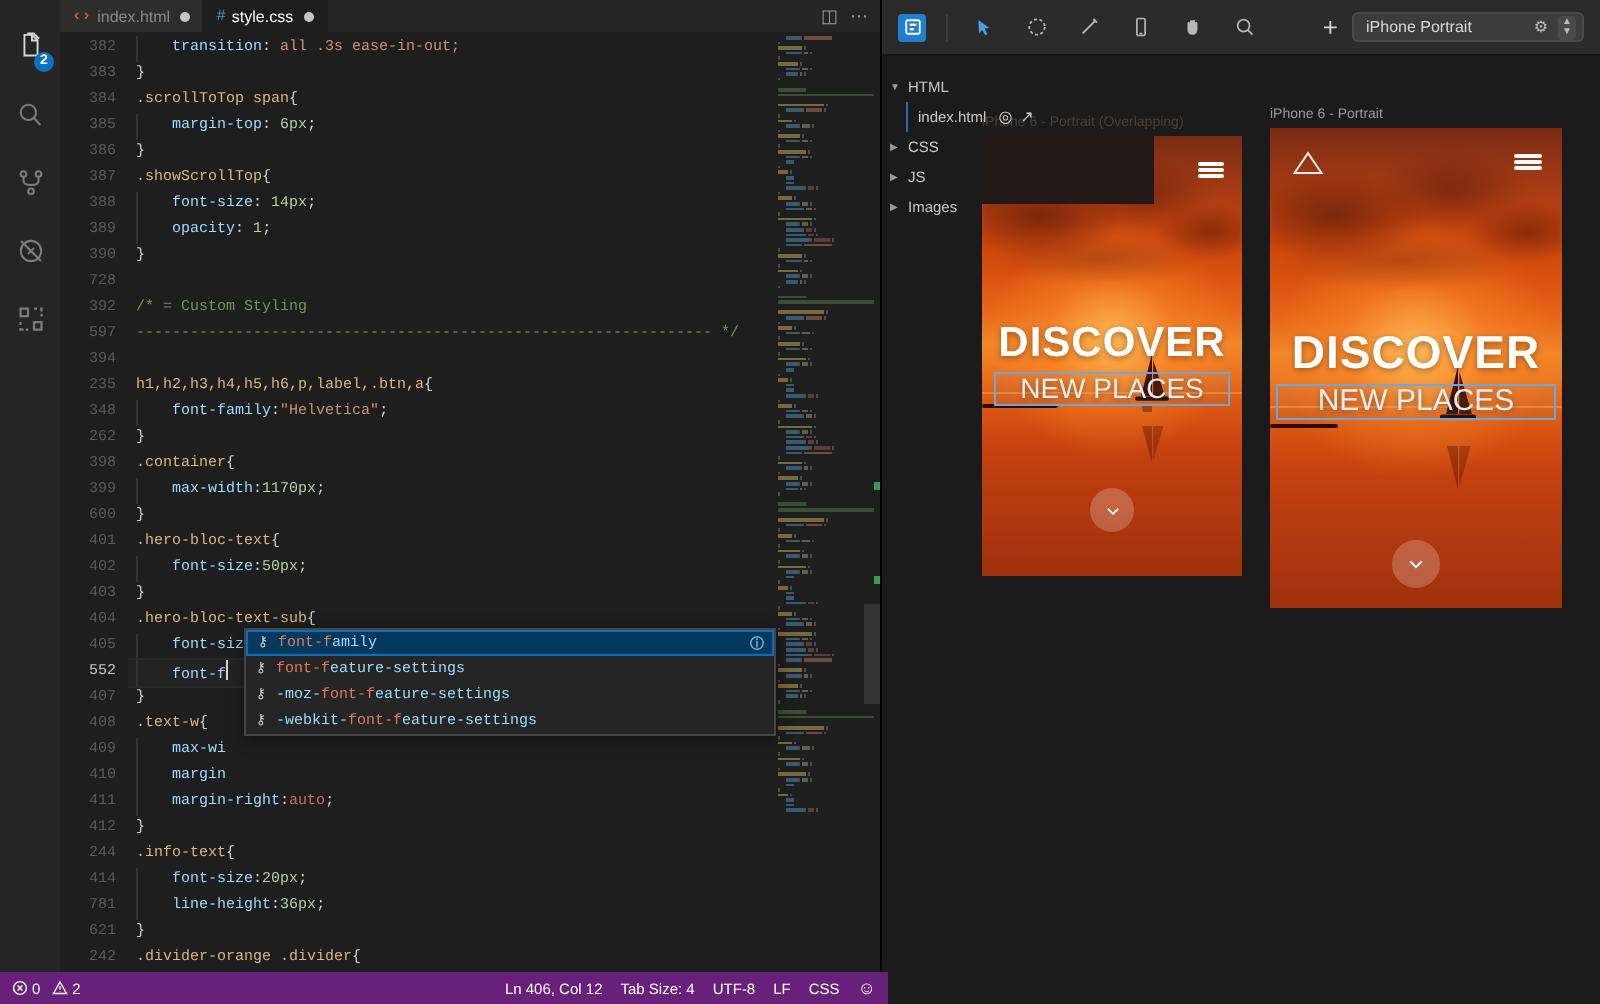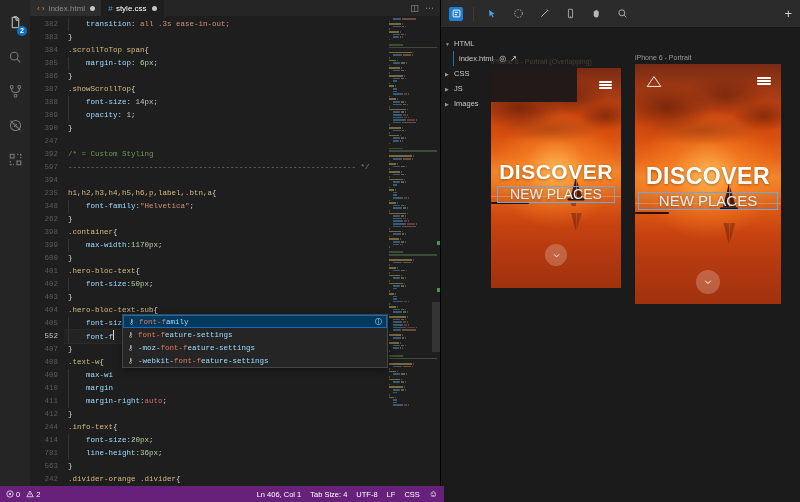--- a/index.html
+++ b/index.html
@@ -317,21 +317,21 @@
       <div class="gutter" id="gutter">
           <div>382</div>
           <div>383</div>
           <div>384</div>
           <div>385</div>
           <div>386</div>
           <div>387</div>
           <div>388</div>
           <div>389</div>
           <div>390</div>
-          <div>247</div>
+          <div>728</div>
           <div>392</div>
           <div>597</div>
           <div>394</div>
           <div>235</div>
           <div>348</div>
           <div>262</div>
           <div>398</div>
           <div>399</div>
           <div>600</div>
           <div>401</div>
@@ -342,21 +342,21 @@
           <div class="cur">552</div>
           <div>407</div>
           <div>408</div>
           <div>409</div>
           <div>410</div>
           <div>411</div>
           <div>412</div>
           <div>244</div>
           <div>414</div>
           <div>781</div>
-          <div>563</div>
+          <div>621</div>
           <div>242</div>
           <div>418</div>
           <div>419</div>
         </div>
       <div class="code" id="code"><div class="ln"><span class="indent-guide"></span><span class="tk-punc">    </span><span class="tk-prop">transition</span><span class="tk-punc">: </span><span class="tk-val">all .3s ease-in-out;</span></div><div class="ln"><span class="tk-punc">}</span></div><div class="ln"><span class="tk-sel">.scrollToTop span</span><span class="tk-punc">{</span></div><div class="ln"><span class="indent-guide"></span><span class="tk-punc">    </span><span class="tk-prop">margin-top</span><span class="tk-punc">: </span><span class="tk-num">6px</span><span class="tk-punc">;</span></div><div class="ln"><span class="tk-punc">}</span></div><div class="ln"><span class="tk-sel">.showScrollTop</span><span class="tk-punc">{</span></div><div class="ln"><span class="indent-guide"></span><span class="tk-punc">    </span><span class="tk-prop">font-size</span><span class="tk-punc">: </span><span class="tk-num">14px</span><span class="tk-punc">;</span></div><div class="ln"><span class="indent-guide"></span><span class="tk-punc">    </span><span class="tk-prop">opacity</span><span class="tk-punc">: </span><span class="tk-num">1</span><span class="tk-punc">;</span></div><div class="ln"><span class="tk-punc">}</span></div><div class="ln"></div><div class="ln"><span class="tk-com">/* = Custom Styling</span></div><div class="ln"><span class="tk-com">---------------------------------------------------------------- */</span></div><div class="ln"></div><div class="ln"><span class="tk-sel">h1,h2,h3,h4,h5,h6,p,label,.btn,a</span><span class="tk-punc">{</span></div><div class="ln"><span class="indent-guide"></span><span class="tk-punc">    </span><span class="tk-prop">font-family</span><span class="tk-punc">:</span><span class="tk-val">"Helvetica"</span><span class="tk-punc">;</span></div><div class="ln"><span class="tk-punc">}</span></div><div class="ln"><span class="tk-sel">.container</span><span class="tk-punc">{</span></div><div class="ln"><span class="indent-guide"></span><span class="tk-punc">    </span><span class="tk-prop">max-width</span><span class="tk-punc">:</span><span class="tk-num">1170px</span><span class="tk-punc">;</span></div><div class="ln"><span class="tk-punc">}</span></div><div class="ln"><span class="tk-sel">.hero-bloc-text</span><span class="tk-punc">{</span></div><div class="ln"><span class="indent-guide"></span><span class="tk-punc">    </span><span class="tk-prop">font-size</span><span class="tk-punc">:</span><span class="tk-num">50px</span><span class="tk-punc">;</span></div><div class="ln"><span class="tk-punc">}</span></div><div class="ln"><span class="tk-sel">.hero-bloc-text-sub</span><span class="tk-punc">{</span></div><div class="ln"><span class="indent-guide"></span><span class="tk-punc">    </span><span class="tk-prop">font-size</span><span class="tk-punc">:</span><span class="tk-num">34px</span><span class="tk-punc">;</span></div><div class="ln curline"><span class="indent-guide"></span><span class="tk-punc">    </span><span class="tk-prop">font-f</span><span class="caret"></span></div><div class="ln"><span class="tk-punc">}</span></div><div class="ln"><span class="tk-sel">.text-w</span><span class="tk-punc">{</span></div><div class="ln"><span class="indent-guide"></span><span class="tk-punc">    </span><span class="tk-prop">max-wi</span></div><div class="ln"><span class="indent-guide"></span><span class="tk-punc">    </span><span class="tk-prop">margin</span></div><div class="ln"><span class="indent-guide"></span><span class="tk-punc">    </span><span class="tk-prop">margin-right</span><span class="tk-punc">:</span><span class="tk-kw">auto</span><span class="tk-punc">;</span></div><div class="ln"><span class="tk-punc">}</span></div><div class="ln"><span class="tk-sel">.info-text</span><span class="tk-punc">{</span></div><div class="ln"><span class="indent-guide"></span><span class="tk-punc">    </span><span class="tk-prop">font-size</span><span class="tk-punc">:</span><span class="tk-num">20px</span><span class="tk-punc">;</span></div><div class="ln"><span class="indent-guide"></span><span class="tk-punc">    </span><span class="tk-prop">line-height</span><span class="tk-punc">:</span><span class="tk-num">36px</span><span class="tk-punc">;</span></div><div class="ln"><span class="tk-punc">}</span></div><div class="ln"><span class="tk-sel">.divider-orange .divider</span><span class="tk-punc">{</span></div><div class="ln"><span class="indent-guide"></span><span class="tk-punc">    </span><span class="tk-prop">max-width</span><span class="tk-punc">:</span><span class="tk-num">30px</span><span class="tk-punc">;</span></div><div class="ln"><span class="indent-guide"></span><span class="tk-punc">    </span><span class="tk-prop">margin-left</span><span class="tk-punc">:</span><span class="tk-kw">auto</span><span class="tk-punc">;</span></div></div>
 
       <div class="suggest" id="suggest">
           <div class="sug-row sel">
             <span class="sug-icon">⚷</span>
             <span><span class="hl">font-f</span><span>amily</span></span>
@@ -1084,21 +1084,21 @@
           </svg>
           <span>0</span>
           <svg width="8" height="8" viewBox="0 0 16 16" fill="none" stroke="#fff" stroke-width="1.4" style="margin-left:4px">
             <path d="M8 2L14.5 13.5h-13z"></path>
               <path d="M8 6.2v3.4M8 11.2v0.6"></path>
           </svg>
           <span>2</span>
         </span>
       </div>
       <div class="sb-right">
-        <span class="sb-item">Ln 406, Col 1</span>
+        <span class="sb-item">Ln 406, Col 12</span>
         <span class="sb-item">Tab Size: 4</span>
         <span class="sb-item">UTF-8</span>
         <span class="sb-item">LF</span>
         <span class="sb-item">CSS</span>
         <span class="sb-item" style="font-size:9px">☺</span>
       </div>
     </div>
   </div>
 
   <div class="right-panel">
@@ -1142,20 +1142,25 @@
       </div>
       <div class="tb-btn">
         <svg width="11" height="11" viewBox="0 0 16 16" fill="none" stroke="#b8b8b8" stroke-width="1.3">
           <circle cx="7" cy="7" r="4.3"></circle>
             <path d="M10.2 10.2l3.2 3.4"></path>
         </svg>
       </div>
 
       <div class="rp-right">
         <span style="color:#cfcfcf;font-size:13px;line-height:13px">+</span>
+        <div class="device-select">
+          <span class="dv-label">iPhone Portrait</span>
+          <span class="dv-gear">⚙</span>
+          <span class="dv-stepper">▲<br>▼</span>
+        </div>
       </div>
     </div>
 
     <div class="rp-body">
 
       <div class="filetree">
         <div class="ft-row">
           <span class="ft-arrow">▼</span>
           <span>HTML</span>
         </div>

